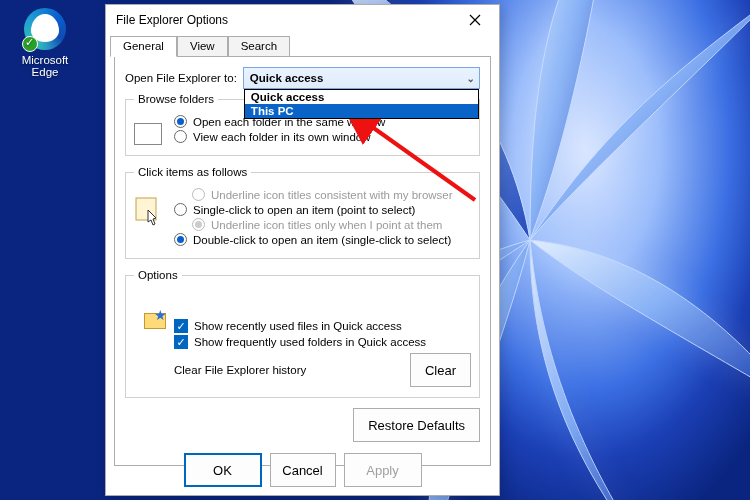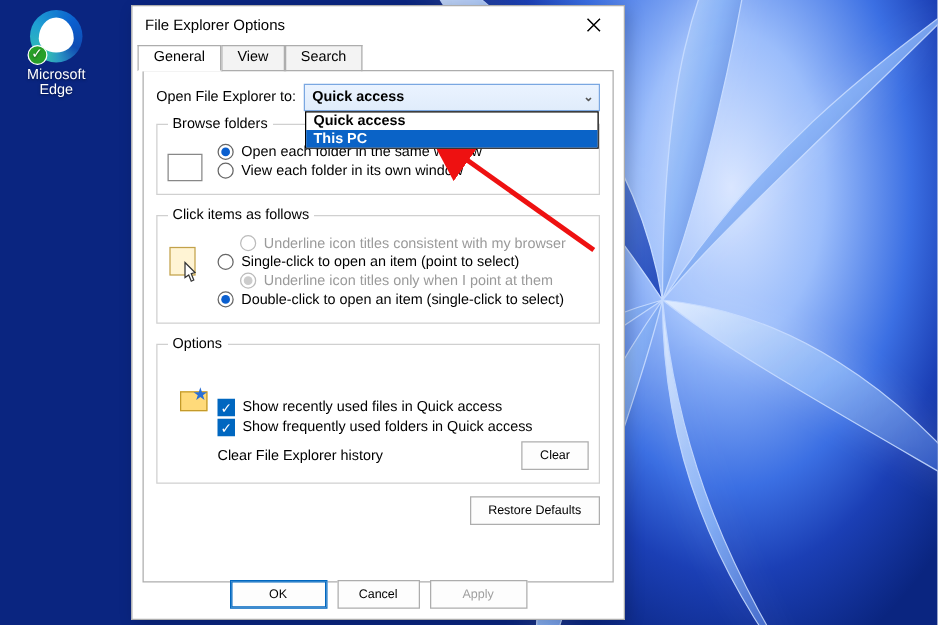--- a/index.html
+++ b/index.html
@@ -113,22 +113,22 @@
 .icon-box { width:28px; height:22px; border:1px solid #888; }
 
 
 .pv-icon {
   width:30px; height:28px; position:relative;
 }
 .pv-icon .fold { position:absolute; width:22px; height:16px; background:#ffda7a; top:6px; left:2px; border:1px solid #c49a2a; }
 .pv-icon .star { position:absolute; left:12px; top:0; color:#2a6fd6; font-size:14px; }
 
 .btn {
-  height:23px; padding:0 14px; background:#fdfdfd; border:1px solid #adadad;
-  font-size:10px; display:inline-flex; align-items:center; justify-content:center;
+  height:23px; padding:16px 14px; background:#fdfdfd; border:1px solid #adadad;
+  font-size:13px; display:inline-flex; align-items:center; justify-content:center;
 }
 .btn.default { border:1px solid #0067c0; box-shadow:0 0 0 1px #0067c0 inset; }
 .btn.disabled { color:#a0a0a0; }
 .btn-row { display:flex; justify-content:flex-end; gap:6px; }
 .bottom-btns {
   position:absolute; left:0; right:0; bottom:8px; display:flex; justify-content:center; gap:8px;
 }
 
 .clear-row { display:flex; align-items:center; gap:12px; margin:4px 0 0 40px; }
 

